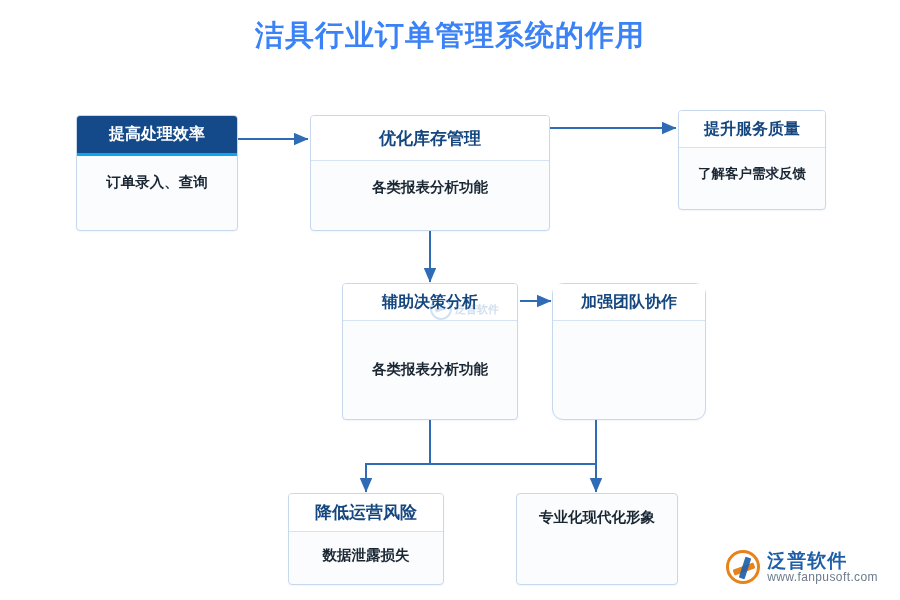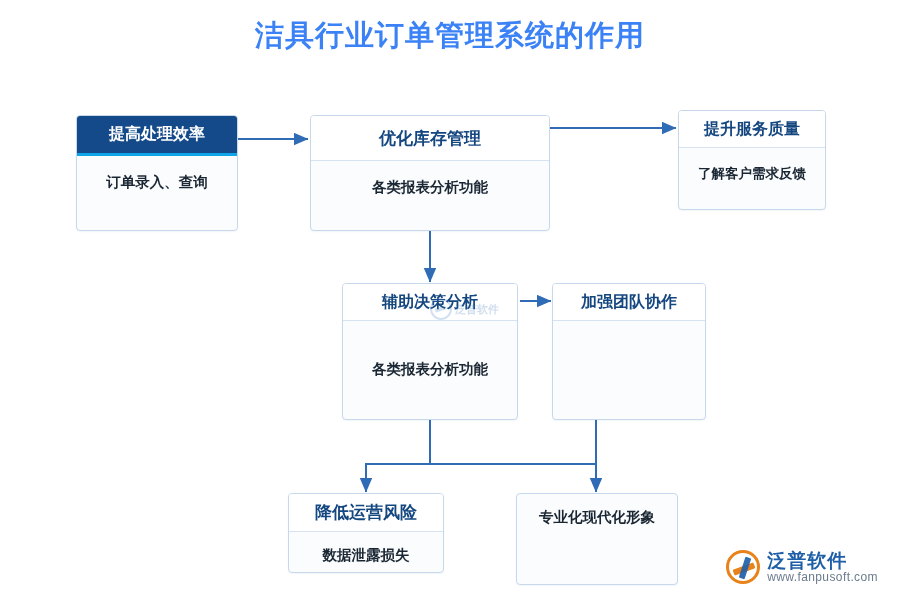--- a/index.html
+++ b/index.html
@@ -214,25 +214,25 @@
   <div class="node" style="left:678px; top:110px; width:148px; height:100px;">
     <div class="node-head" style="height:37px;">提升服务质量</div>
     <div class="node-body" style="height:62px; font-size:13.5px; padding-top:16px;">了解客户需求反馈</div>
   </div>
 
   <div class="node" style="left:342px; top:283px; width:176px; height:137px;">
     <div class="node-head" style="height:37px;">辅助决策分析</div>
     <div class="node-body" style="height:99px; padding-top:38px;">各类报表分析功能</div>
   </div>
 
-  <div class="node" style="left:552px; top:283px; width:154px; height:137px;">
+  <div class="node" style="left:552px; top:283px; width:154px; height:137px;border-radius:11px;">
     <div class="node-head" style="height:37px;">加强团队协作</div>
   </div>
 
-  <div class="node" style="left:288px; top:493px; width:156px; height:80px;">
+  <div class="node" style="left:288px; top:493px; width:156px; height:92px;">
     <div class="node-head" style="height:38px; font-size:17px;">降低运营风险</div>
     <div class="node-body" style="height:53px; padding-top:13px;text-align:right;">数据泄露损失</div>
   </div>
 
   <div class="node" style="left:516px; top:493px; width:162px; height:92px;">
     <div class="node-body" style="height:53px; padding-top:13px;text-align:center;">专业化现代化形象</div>
   </div>
 
   <div id="wm-center">
     <span class="wm-mark"></span>

